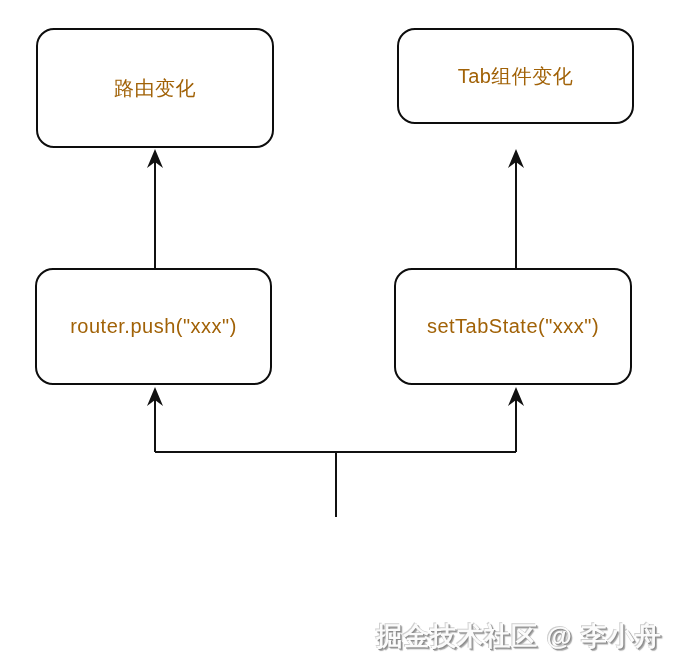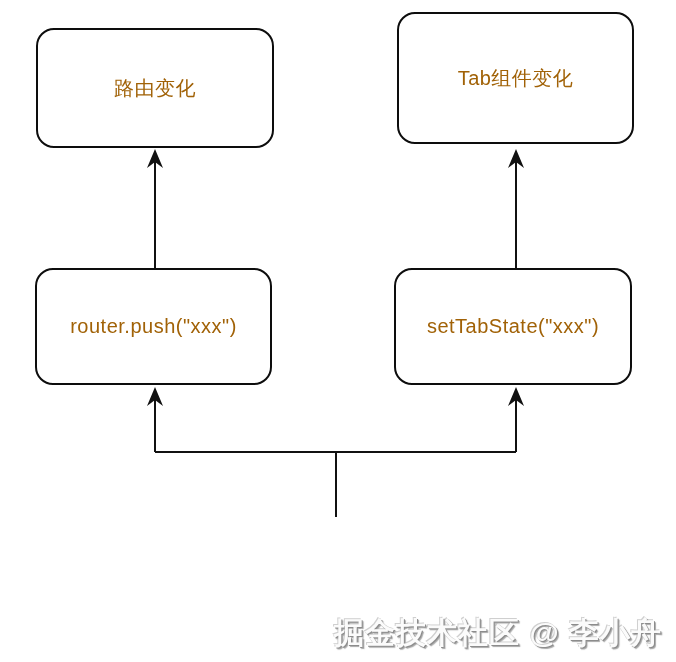--- a/index.html
+++ b/index.html
@@ -24,29 +24,29 @@
     display: flex;
     align-items: center;
     justify-content: center;
     box-sizing: border-box;
     font-size: 20px;
     color: #a16207;
     text-align: center;
     letter-spacing: 0.5px;
   }
   .node-route-change  { left: 36px;  top: 28px;  width: 238px; height: 120px; }
-  .node-tab-change    { left: 397px; top: 12px;  width: 237px; height: 132px; }
+  .node-tab-change    { left: 397px; top: 28px;  width: 237px; height: 96px; }
   .node-router-push   { left: 35px;  top: 268px; width: 237px; height: 117px; }
   .node-set-tab-state { left: 394px; top: 268px; width: 238px; height: 117px; }
   .node-need-route    { left: 215px; top: 517px; width: 241px; height: 118px; }
   .watermark {
     position: absolute;
     right: 14px;
     bottom: 8px;
-    font-size: 30px;
+    font-size: 26px;
     font-weight: 700;
     letter-spacing: 1px;
     color: #fbfbfb;
     text-shadow:
       1px 1px 0 #8c8c8c,
       2px 2px 1px #a8a8a8,
       -1px -1px 0 #cfcfcf;
     white-space: nowrap;
     pointer-events: none;
   }

